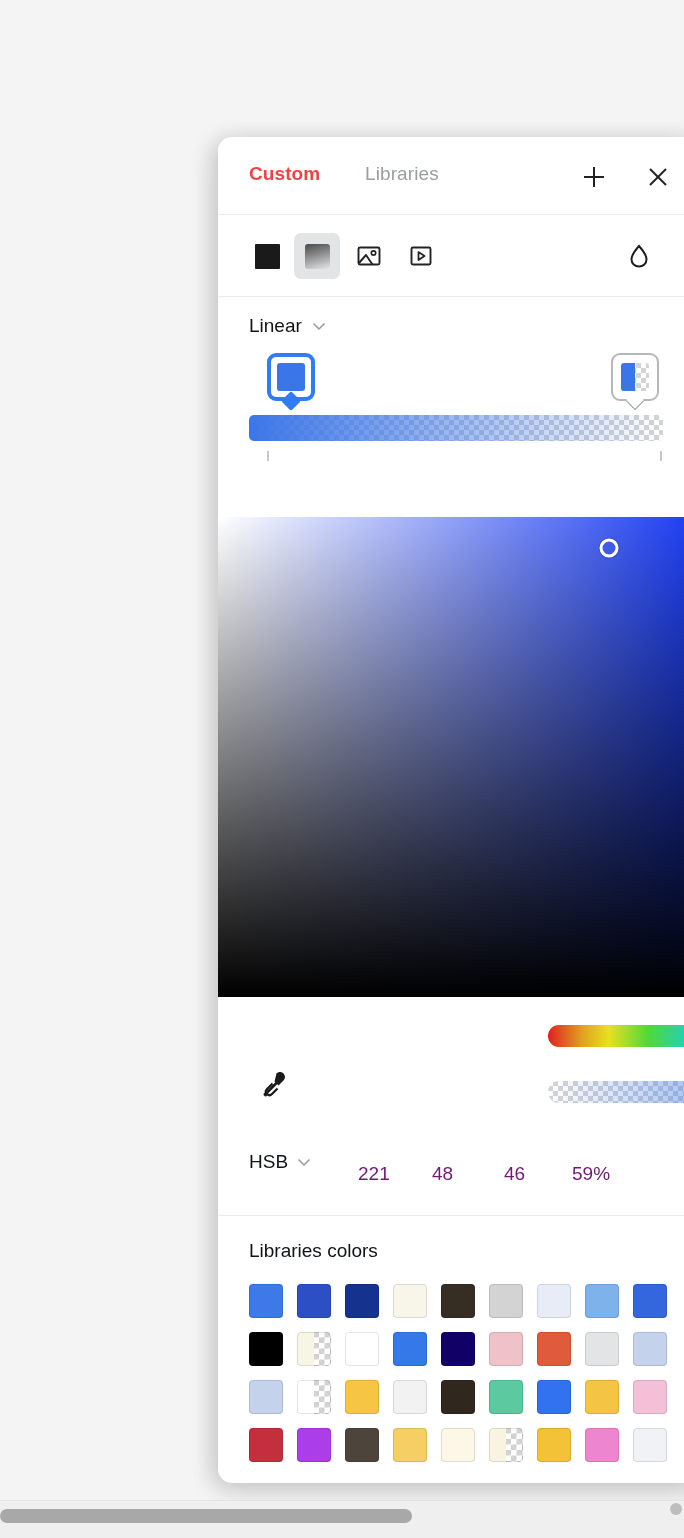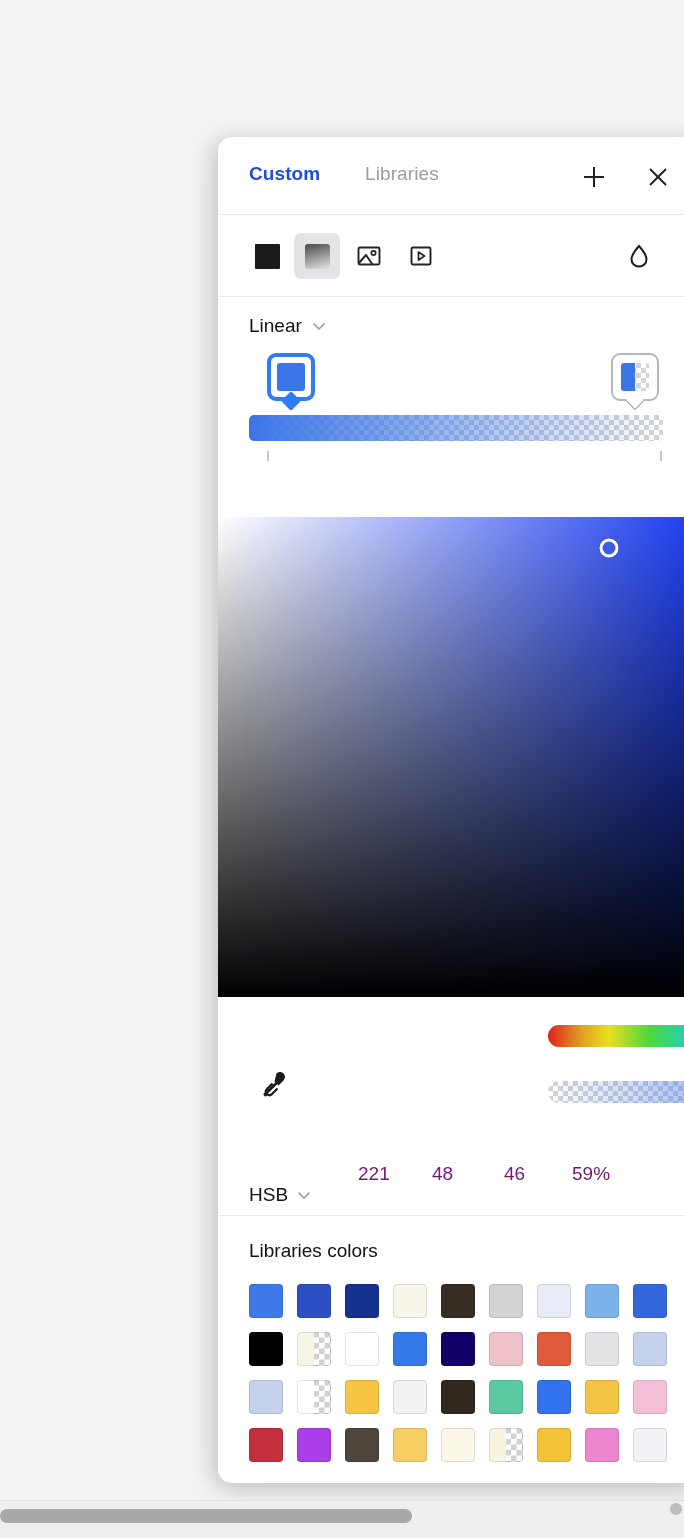--- a/index.html
+++ b/index.html
@@ -45,21 +45,21 @@
   
   .panel-header {
     position: relative; height: 78px;
     border-bottom: 1px solid #ebebeb;
   }
   .tab {
     position: absolute; top: 26px;
     font-size: 19px; letter-spacing: 0.1px;
     cursor: pointer; white-space: nowrap;
   }
-  .tab-custom { left: 31px; color: #1d4ed8; font-weight: bold; }
+  .tab-custom { left: 31px; color: #ef4444; font-weight: bold; }
   .tab-libraries { left: 147px; color: #9b9ea1; font-weight: normal; }
   .hdr-icon {
     position: absolute; top: 22px; width: 36px; height: 36px;
     cursor: pointer;
   }
   .hdr-icon svg { display: block; }
   .icon-plus { left: 358px; }
   .icon-close { left: 422px; }
 
   
@@ -194,21 +194,21 @@
       #e81ac0 86%, #e02040 100%);
   }
   .alpha-grad { position: absolute; inset: 0; }
 
   
   .hsb-row {
     position: absolute; left: 0; top: 148px; width: 100%; height: 44px;
   }
   .hsb-mode {
     position: absolute; left: 31px; top: 6px;
-    display: flex; align-items: center; gap: 7px; cursor: pointer; margin-top: 33px;
+    display: flex; align-items: center; gap: 7px; cursor: pointer;
   }
   .hsb-mode-label { font-size: 19px; color: #111315; }
   .hsb-val {
     position: absolute; top: 18px;
     font-size: 19px; color: #701a75; text-align: left;
     cursor: text; white-space: nowrap;
   }
   .hsb-h { left: 140px; width: 58px; }
   .hsb-s { left: 214px; width: 50px; }
   .hsb-b { left: 286px; width: 50px; }

